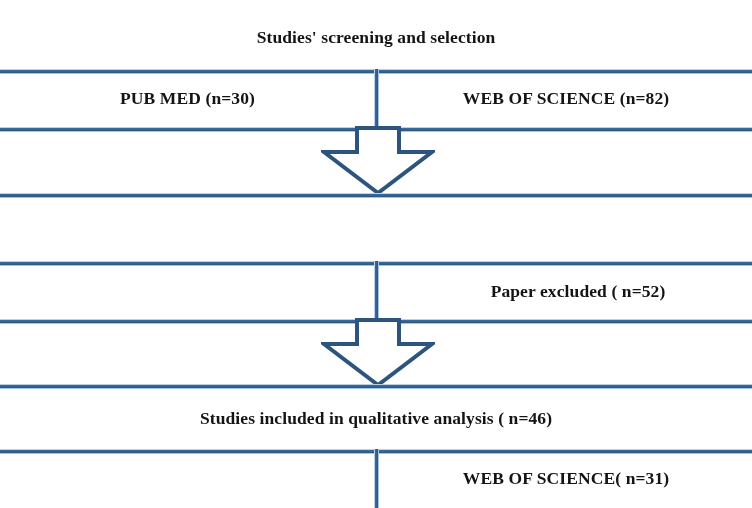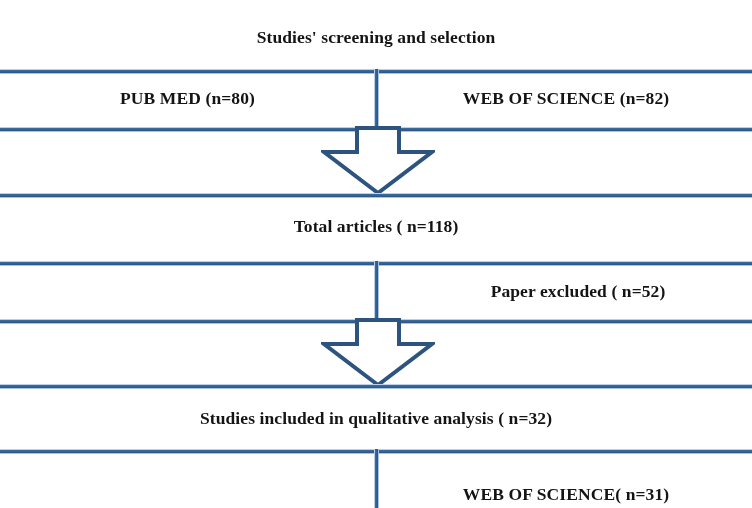--- a/index.html
+++ b/index.html
@@ -75,51 +75,50 @@
 </style>
 </head>
 <body>
 
 <div id="flowchart">
 
   <div class="celltext band-title" style="top:27px;">Studies' screening and selection</div>
 
   <div class="hrule" style="top:69px;"></div>
 
-  <div class="celltext" style="top:88px; left:0; width:375px;">PUB MED (n=80)</div>
+  <div class="celltext" style="top:88px; left:0; width:375px;">PUB MED (n=30)</div>
   <div class="celltext" style="top:88px; left:380px; width:372px;">WEB OF SCIENCE (n=82)</div>
   <div class="vrule" style="left:374px; top:69px; height:63px;"></div>
 
   <div class="hrule" style="top:127px;"></div>
 
   <div class="arrow-wrap" style="left:321px; top:126px;">
     <svg width="114" height="70" viewBox="0 0 114 70">
       <polygon points="36,2 78,2 78,26 111,26 57,67 3,26 36,26" fill="#ffffff" stroke="#2c547f" stroke-width="4" stroke-linejoin="miter"></polygon>
     </svg>
   </div>
 
   <div class="hrule" style="top:193px;"></div>
 
-  <div class="celltext band-title" style="top:216px;">Total articles ( n=118)</div>
 
   <div class="hrule" style="top:261px;"></div>
 
   <div class="celltext" style="top:281px; left:392px; width:372px;">Paper excluded ( n=52)</div>
   <div class="vrule" style="left:374px; top:261px; height:63px;"></div>
 
   <div class="hrule" style="top:319px;"></div>
 
   <div class="arrow-wrap" style="left:321px; top:318px;">
     <svg width="114" height="70" viewBox="0 0 114 70">
       <polygon points="36,2 78,2 78,26 111,26 57,67 3,26 36,26" fill="#ffffff" stroke="#2c547f" stroke-width="4" stroke-linejoin="miter"></polygon>
     </svg>
   </div>
 
   <div class="hrule" style="top:384px;"></div>
 
-  <div class="celltext band-title" style="top:408px;">Studies included in qualitative analysis ( n=32)</div>
+  <div class="celltext band-title" style="top:408px;">Studies included in qualitative analysis ( n=46)</div>
 
   <div class="hrule" style="top:449px;"></div>
 
-  <div class="celltext" style="top:468px; left:380px; width:372px;margin-top:16px;">WEB OF SCIENCE( n=31)</div>
+  <div class="celltext" style="top:468px; left:380px; width:372px;">WEB OF SCIENCE( n=31)</div>
   <div class="vrule" style="left:374px; top:449px; height:59px;"></div>
 
 </div>
 
 </body></html>

